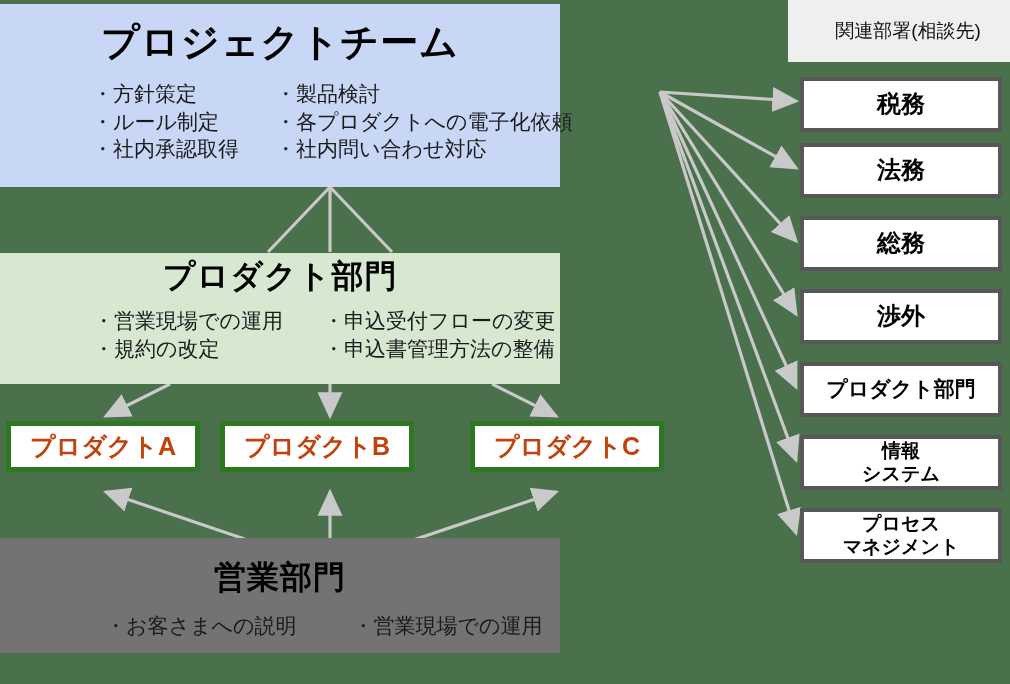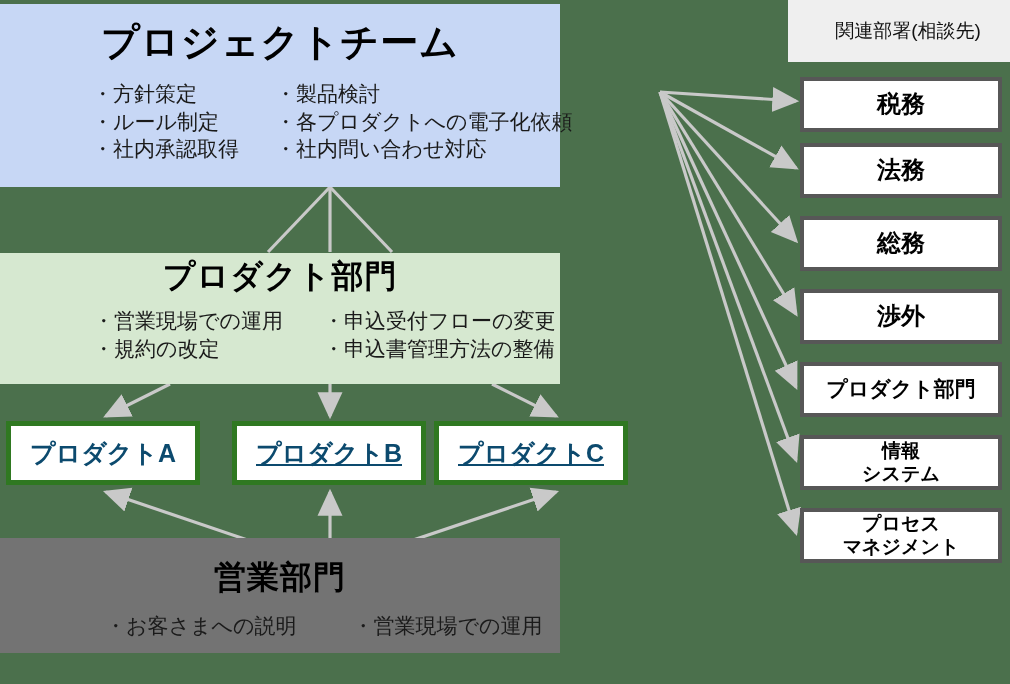--- a/index.html
+++ b/index.html
@@ -40,28 +40,28 @@
   #product-band .col-b{margin-left:40px;}
 
   #sales-band{top:538px;height:115px;background:#737373;}
   #sales-band .band-title{font-size:32px;padding-top:18px;}
   #sales-band .band-body{padding-top:12px;}
   #sales-band .col-a{margin-left:105px;}
   #sales-band .col-b{margin-left:56px;}
 
   
   .product-box{
-    position:absolute;top:421px;height:64px;width:194px;
+    position:absolute;top:421px;height:51px;width:194px;
     background:#ffffff;border:5px solid #2f7821;box-sizing:border-box;
     display:flex;align-items:center;justify-content:center;
-    font-size:25px;font-weight:bold;color:#0c4a6e;
+    font-size:25px;font-weight:bold;color:#c2410c;
   }
   #pbox-0{left:6px;}
-  #pbox-1{left:232px;text-decoration:underline;}
-  #pbox-2{left:434px;text-decoration:underline;}
+  #pbox-1{left:220px;}
+  #pbox-2{left:470px;}
 
   
   #dept-header{
     position:absolute;left:788px;top:0;width:240px;height:62px;
     background:#efefef;display:flex;align-items:center;justify-content:center;
     font-size:19px;color:#111;
   }
   .dept-box{
     position:absolute;left:800px;width:202px;height:55px;
     background:#ffffff;border:4px solid #575757;box-sizing:border-box;

